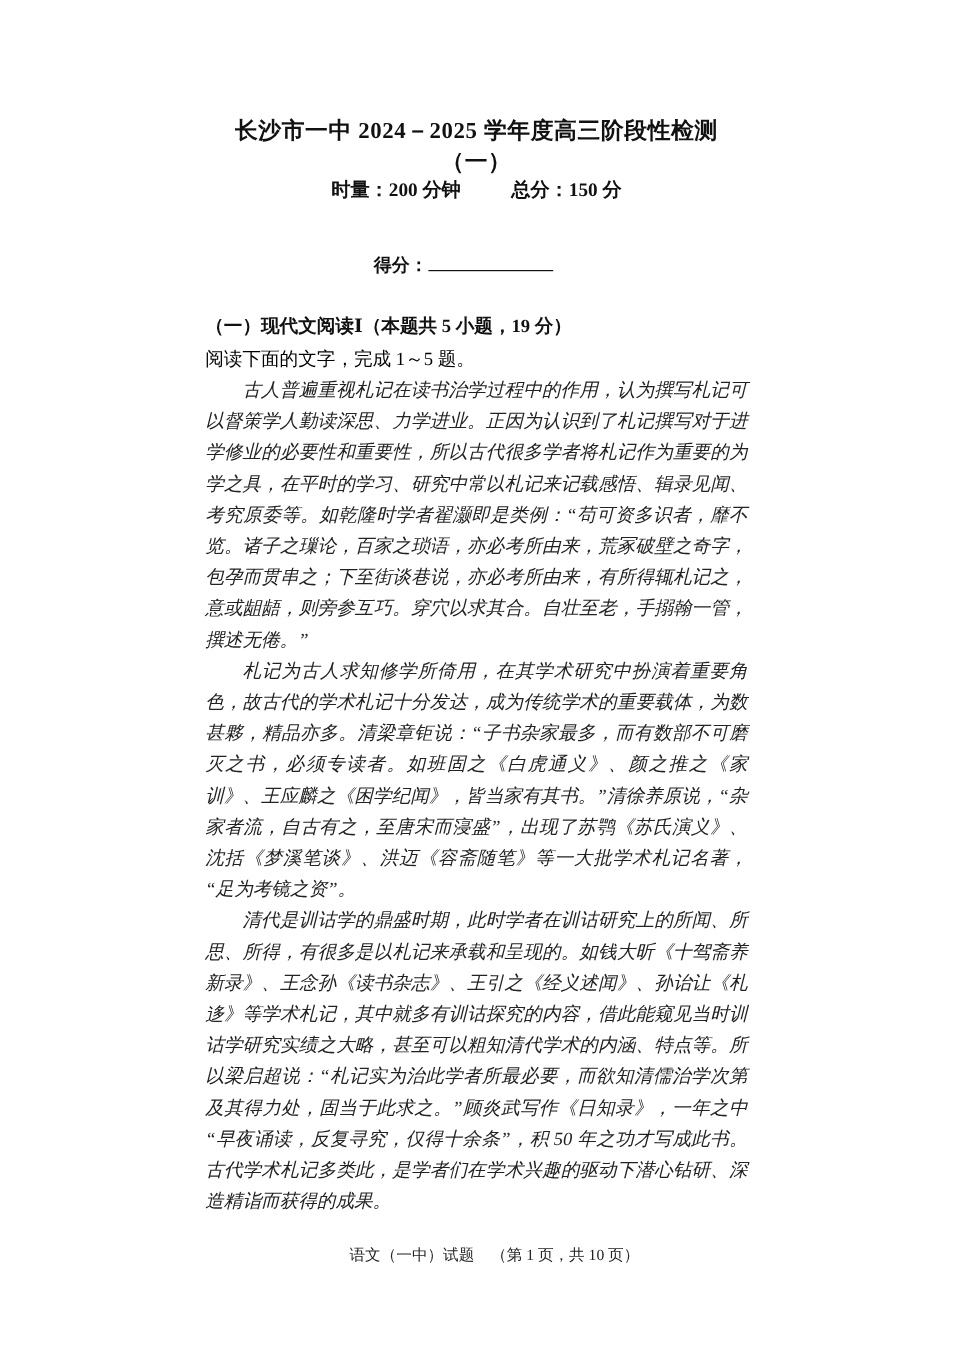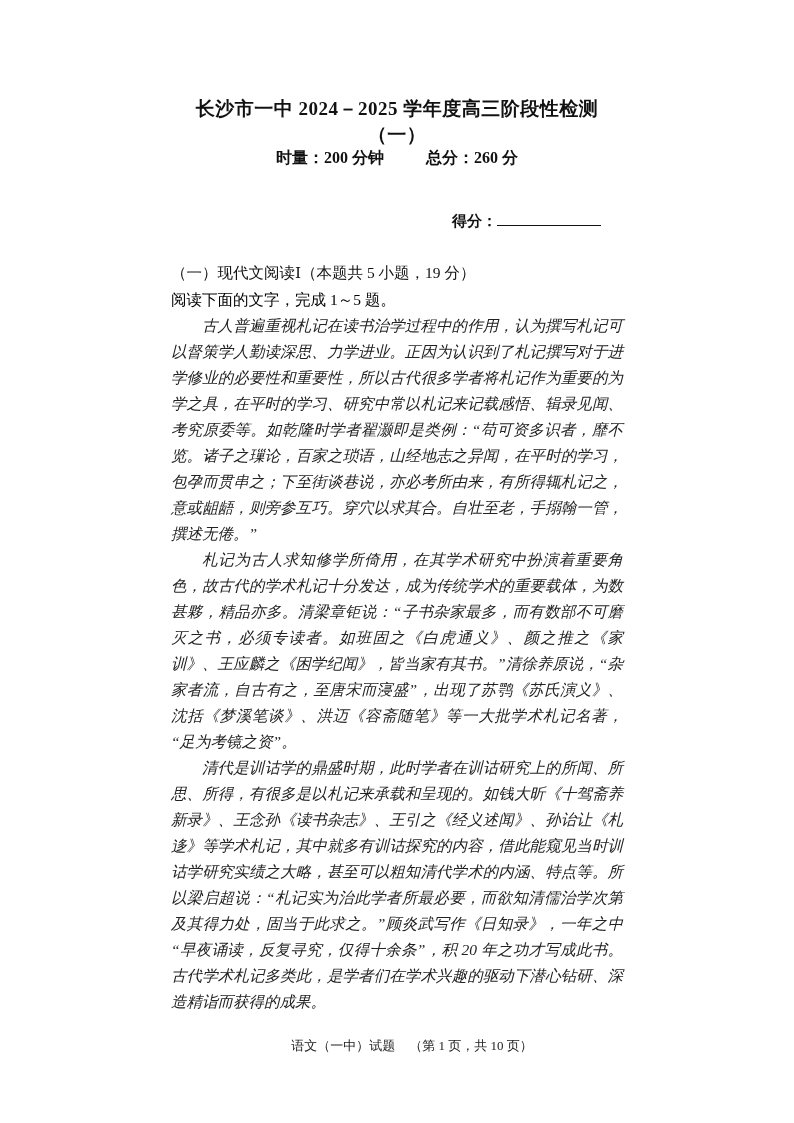--- a/index.html
+++ b/index.html
@@ -32,21 +32,21 @@
   }
   .meta-line {
     text-align: center;
     font-size: 16px;
     font-weight: 700;
     color: #111;
   }
   .meta-line .gap { display: inline-block; width: 42px; }
   .score-row {
     margin-top: 42px;
-    text-align: right;
+    text-align: center;
     padding-right: 22px;
     font-size: 15px;
     font-weight: 700;
     font-family: "Liberation Sans", "DejaVu Sans", sans-serif;
     color: #111;
     height: 22px;
   }
   .score-blank {
     display: inline-block;
     width: 104px;
@@ -56,21 +56,21 @@
   }
   .content { margin-top: 26px; }
   .sec-heading {
     font-size: 15.5px;
     font-weight: 700;
     color: #111;
     line-height: 28px;
   }
   .sec-subheading {
     font-size: 15.5px;
-    font-weight: 400;
+    font-weight: 700;
     color: #111;
     line-height: 28px;
   }
   .instruction {
     font-size: 15.5px;
     line-height: 26px;
     color: #000000;
   }
   .passage p {
     margin: 0;
@@ -94,38 +94,38 @@
 </style>
 </head>
 <body>
 
 <div class="page">
 
   <div class="school-line">长沙市一中 2024－2025 学年度高三阶段性检测（一）</div>
 
 
   <div class="meta-line">
-    <span>时量：200 分钟</span><span class="gap"></span><span>总分：260 分</span>
+    <span>时量：200 分钟</span><span class="gap"></span><span>总分：150 分</span>
   </div>
 
   <div class="score-row">
     <span>得分：</span><span class="score-blank"></span>
   </div>
 
   <div class="content">
 
 
     <div class="sec-subheading">（一）现代文阅读Ⅰ（本题共 5 小题，19 分）</div>
 
     <div class="instruction">阅读下面的文字，完成 1～5 题。</div>
 
     <div class="passage">
-      <p>古人普遍重视札记在读书治学过程中的作用，认为撰写札记可以督策学人勤读深思、力学进业。正因为认识到了札记撰写对于进学修业的必要性和重要性，所以古代很多学者将札记作为重要的为学之具，在平时的学习、研究中常以札记来记载感悟、辑录见闻、考究原委等。如乾隆时学者翟灏即是类例：“苟可资多识者，靡不览。诸子之璅论，百家之琐语，山经地志之异闻，在平时的学习，包孕而贯串之；下至街谈巷说，亦必考所由来，有所得辄札记之，意或龃龉，则旁参互巧。穿穴以求其合。自壮至老，手搦翰一管，撰述无倦。”</p>
+      <p>古人普遍重视札记在读书治学过程中的作用，认为撰写札记可以督策学人勤读深思、力学进业。正因为认识到了札记撰写对于进学修业的必要性和重要性，所以古代很多学者将札记作为重要的为学之具，在平时的学习、研究中常以札记来记载感悟、辑录见闻、考究原委等。如乾隆时学者翟灏即是类例：“苟可资多识者，靡不览。诸子之璅论，百家之琐语，亦必考所由来，荒冢破壁之奇字，包孕而贯串之；下至街谈巷说，亦必考所由来，有所得辄札记之，意或龃龉，则旁参互巧。穿穴以求其合。自壮至老，手搦翰一管，撰述无倦。”</p>
       <p>札记为古人求知修学所倚用，在其学术研究中扮演着重要角色，故古代的学术札记十分发达，成为传统学术的重要载体，为数甚夥，精品亦多。清梁章钜说：“子书杂家最多，而有数部不可磨灭之书，必须专读者。如班固之《白虎通义》、颜之推之《家训》、王应麟之《困学纪闻》，皆当家有其书。”清徐养原说，“杂家者流，自古有之，至唐宋而寖盛”，出现了苏鹗《苏氏演义》、沈括《梦溪笔谈》、洪迈《容斋随笔》等一大批学术札记名著，“足为考镜之资”。</p>
-      <p>清代是训诂学的鼎盛时期，此时学者在训诂研究上的所闻、所思、所得，有很多是以札记来承载和呈现的。如钱大昕《十驾斋养新录》、王念孙《读书杂志》、王引之《经义述闻》、孙诒让《札迻》等学术札记，其中就多有训诂探究的内容，借此能窥见当时训诂学研究实绩之大略，甚至可以粗知清代学术的内涵、特点等。所以梁启超说：“札记实为治此学者所最必要，而欲知清儒治学次第及其得力处，固当于此求之。”顾炎武写作《日知录》，一年之中“早夜诵读，反复寻究，仅得十余条”，积 20 年之功才写成此书。古代学术札记多类此，是学者们在学术兴趣的驱动下潜心钻研、深造精诣而获得的成果。</p>
+      <p>清代是训诂学的鼎盛时期，此时学者在训诂研究上的所闻、所思、所得，有很多是以札记来承载和呈现的。如钱大昕《十驾斋养新录》、王念孙《读书杂志》、王引之《经义述闻》、孙诒让《札迻》等学术札记，其中就多有训诂探究的内容，借此能窥见当时训诂学研究实绩之大略，甚至可以粗知清代学术的内涵、特点等。所以梁启超说：“札记实为治此学者所最必要，而欲知清儒治学次第及其得力处，固当于此求之。”顾炎武写作《日知录》，一年之中“早夜诵读，反复寻究，仅得十余条”，积 50 年之功才写成此书。古代学术札记多类此，是学者们在学术兴趣的驱动下潜心钻研、深造精诣而获得的成果。</p>
     </div>
 
   </div>
 
   <div class="footer">
     <span>语文（一中）试题</span><span class="pageinfo">（第 1 页，共 10 页）</span>
   </div>
 
 </div>
 

